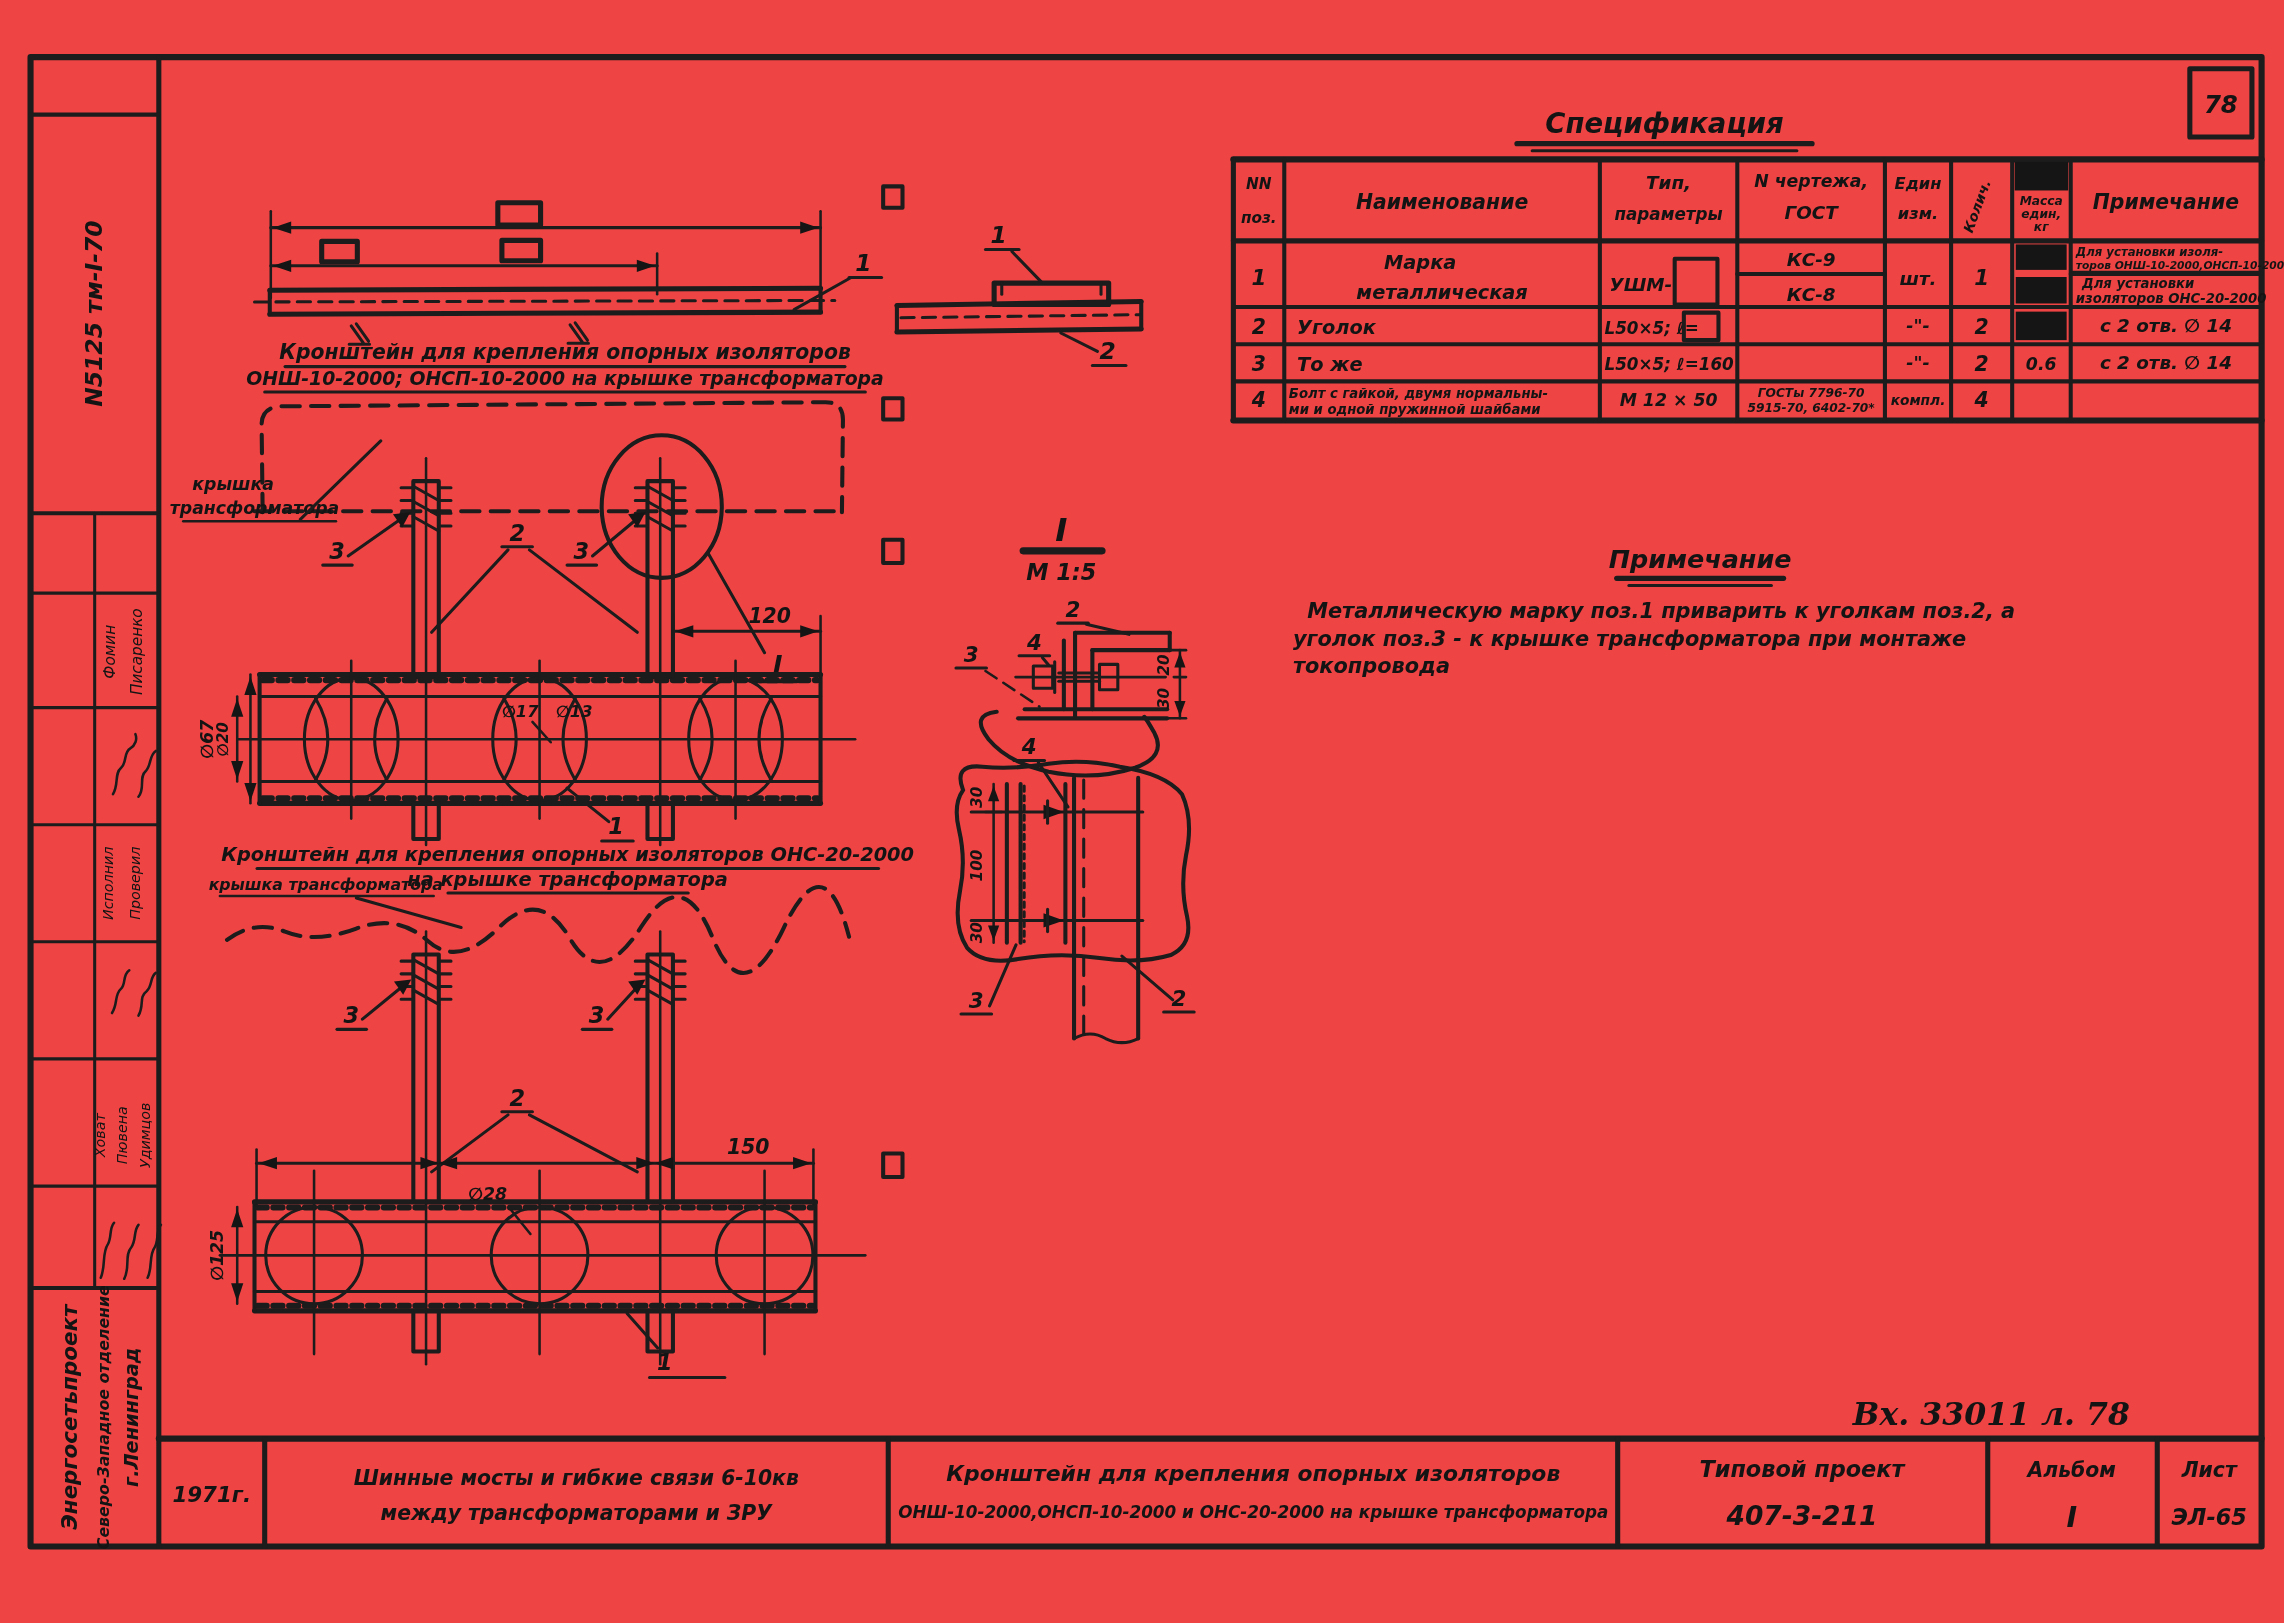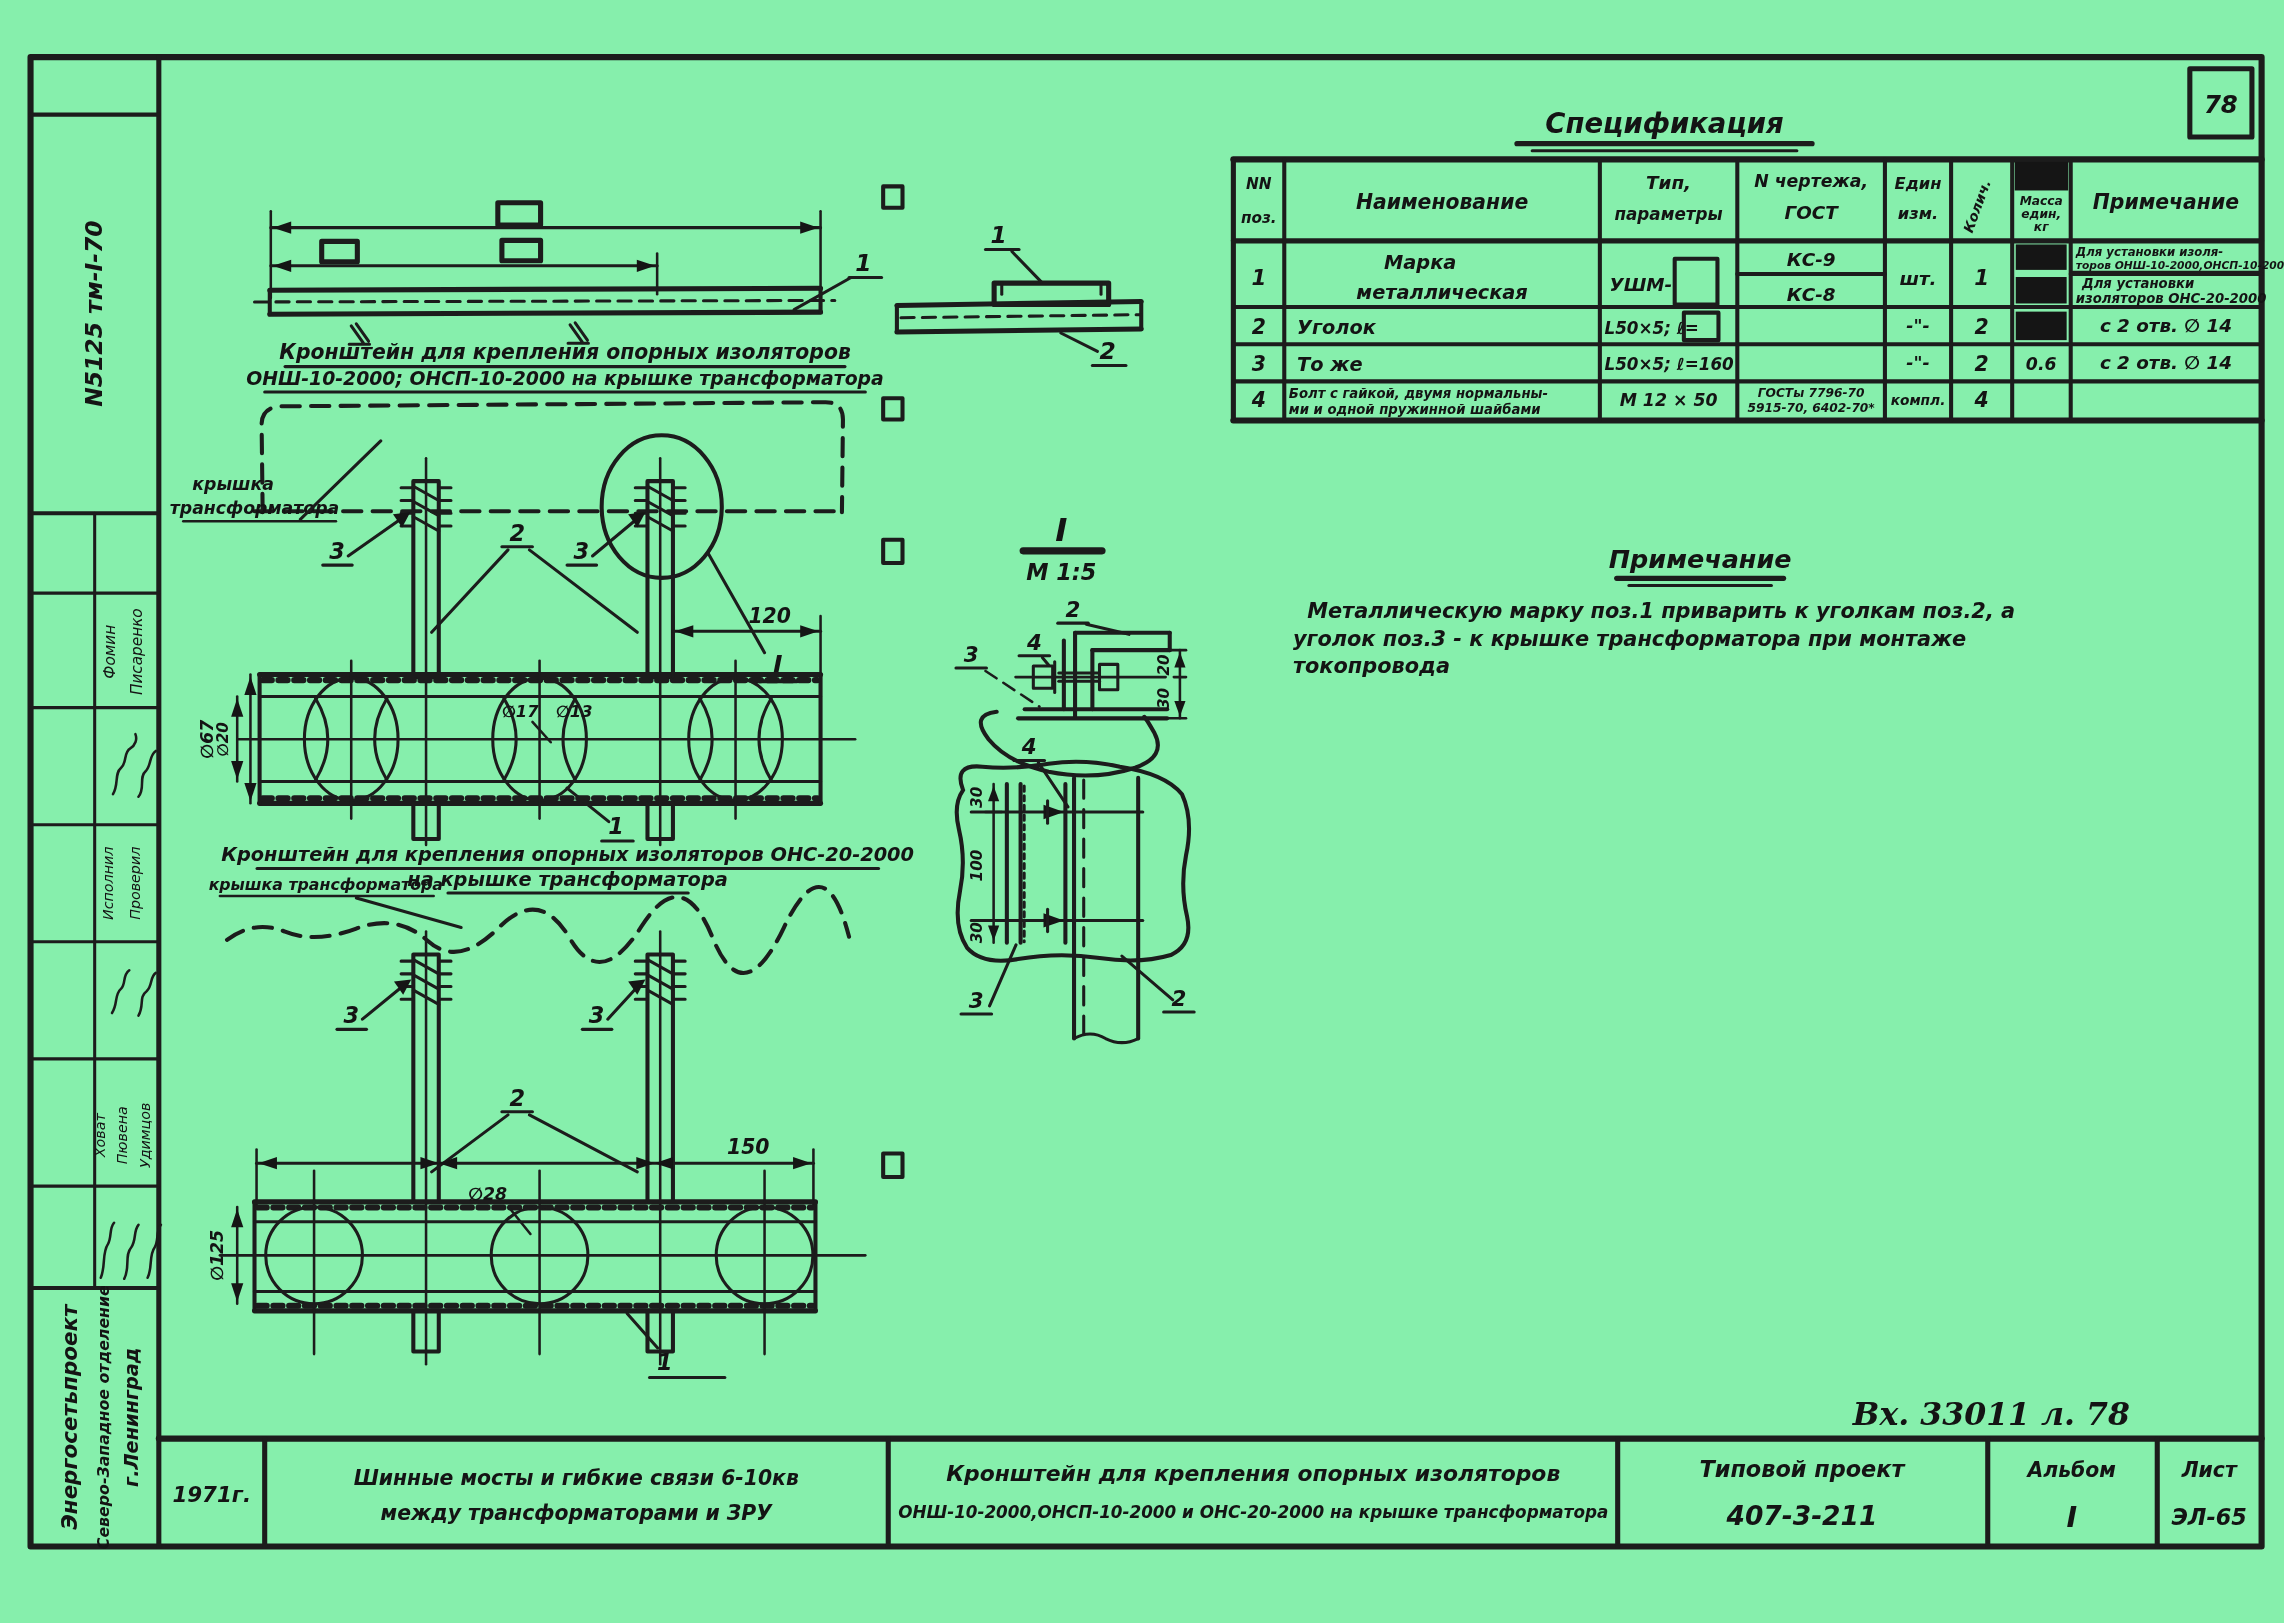--- a/index.html
+++ b/index.html
@@ -1,16 +1,16 @@
 <!DOCTYPE html>
 <html style="font-size:8.1px"><head>
 <meta charset="utf-8">
 <style>
   html,body{margin:0;padding:0;background:#e8e8e4;}
-  .sheet-wrap{position:relative;width:2284px;height:1624px;background:#86efac;overflow:hidden;}
+  .sheet-wrap{position:relative;width:2284px;height:1624px;background:#ef4444;overflow:hidden;}
   svg{position:absolute;left:0;top:0;}
   .s{stroke:#1c1c1c;fill:none;stroke-width:8;stroke-linecap:round;stroke-linejoin:round;}
   .s5{stroke-width:5;} .s6{stroke-width:6;} .s10{stroke-width:10;} .s12{stroke-width:12;} .s14{stroke-width:14;}
   .dash{stroke-dasharray:36 22;}
   .dashs{stroke-dasharray:26 16;}
   .teeth{stroke-dasharray:18 13;stroke-width:12;}
   .fill{fill:#151515;stroke:none;}
   .t{font-family:"DejaVu Sans",sans-serif;font-style:italic;font-weight:bold;fill:#141414;stroke:none;}
   .tn{font-family:"DejaVu Sans",sans-serif;font-style:italic;fill:#141414;stroke:none;}
   .script{font-family:"DejaVu Serif",serif;font-style:italic;font-weight:bold;fill:#141414;stroke:none;}

